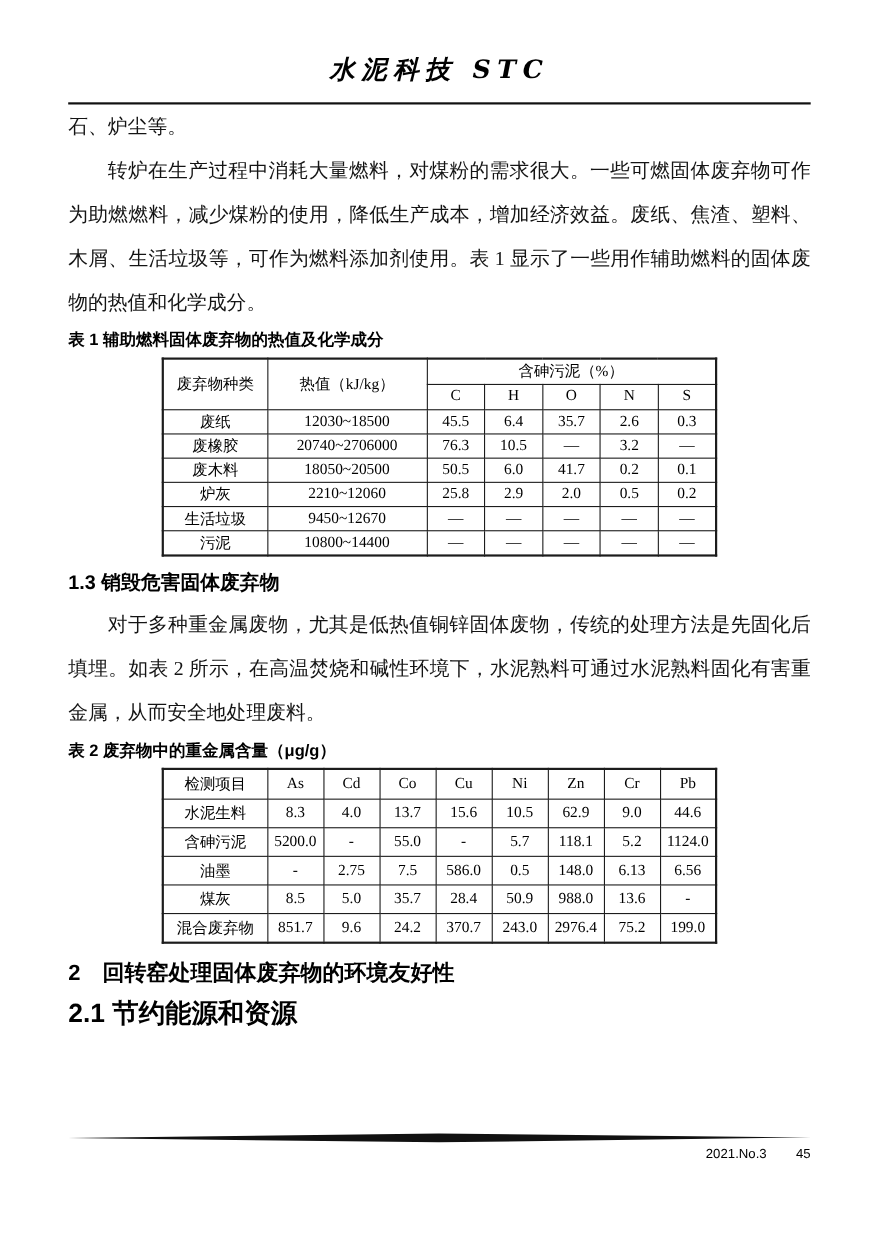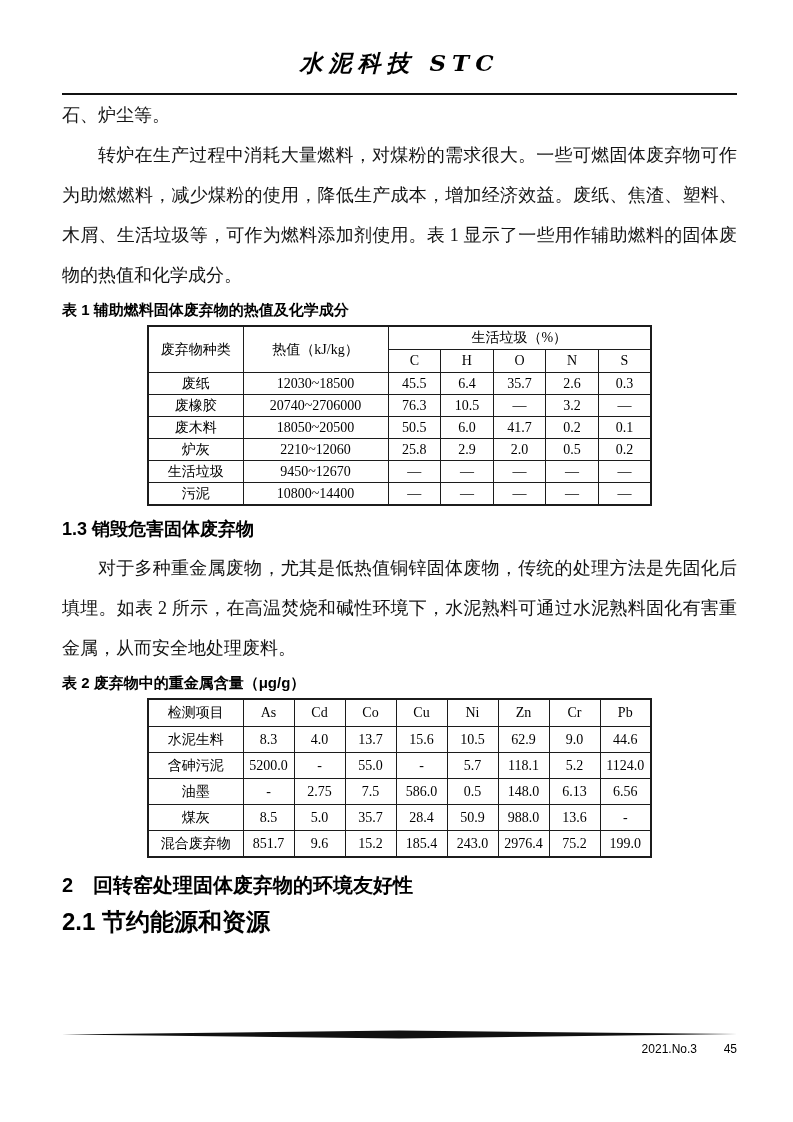--- a/index.html
+++ b/index.html
@@ -132,21 +132,21 @@
         <col>
         <col>
         <col>
         <col>
         <col>
     </colgroup>
     <thead>
       <tr>
         <th rowspan="2">废弃物种类</th>
         <th rowspan="2">热值（kJ/kg）</th>
-        <th colspan="5">生活垃圾（%）</th>
+        <th colspan="5">含砷污泥（%）</th>
       </tr>
       <tr>
         <th>C</th>
         <th>H</th>
         <th>O</th>
         <th>N</th>
         <th>S</th>
       </tr>
     </thead>
     <tbody>
@@ -280,22 +280,22 @@
         <td>28.4</td>
         <td>50.9</td>
         <td>988.0</td>
         <td>13.6</td>
         <td>-</td>
       </tr>
       <tr>
         <td>混合废弃物</td>
         <td>851.7</td>
         <td>9.6</td>
-        <td>15.2</td>
-        <td>185.4</td>
+        <td>24.2</td>
+        <td>370.7</td>
         <td>243.0</td>
         <td>2976.4</td>
         <td>75.2</td>
         <td>199.0</td>
       </tr>
     </tbody>
   </table>
 
   <div class="h-sec h-2">2　回转窑处理固体废弃物的环境友好性</div>
   <div class="h-sec h-21">2.1 节约能源和资源</div>

